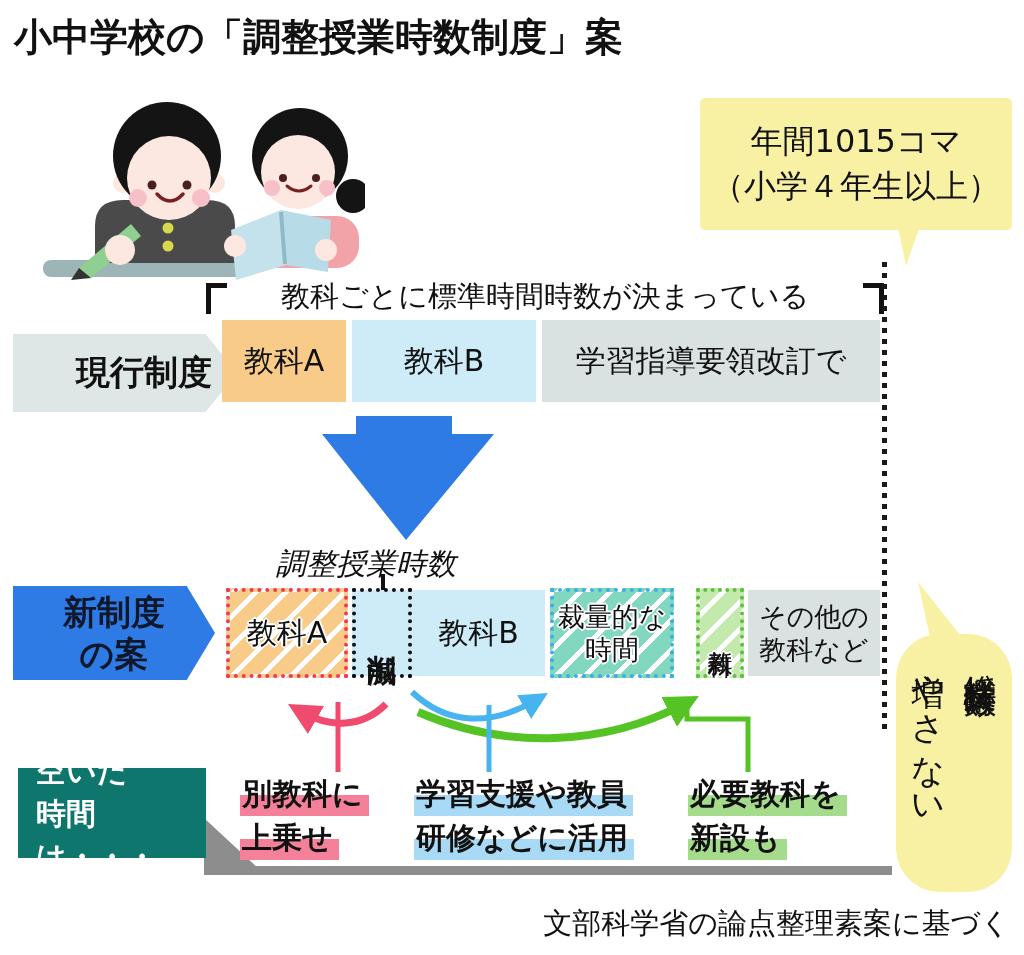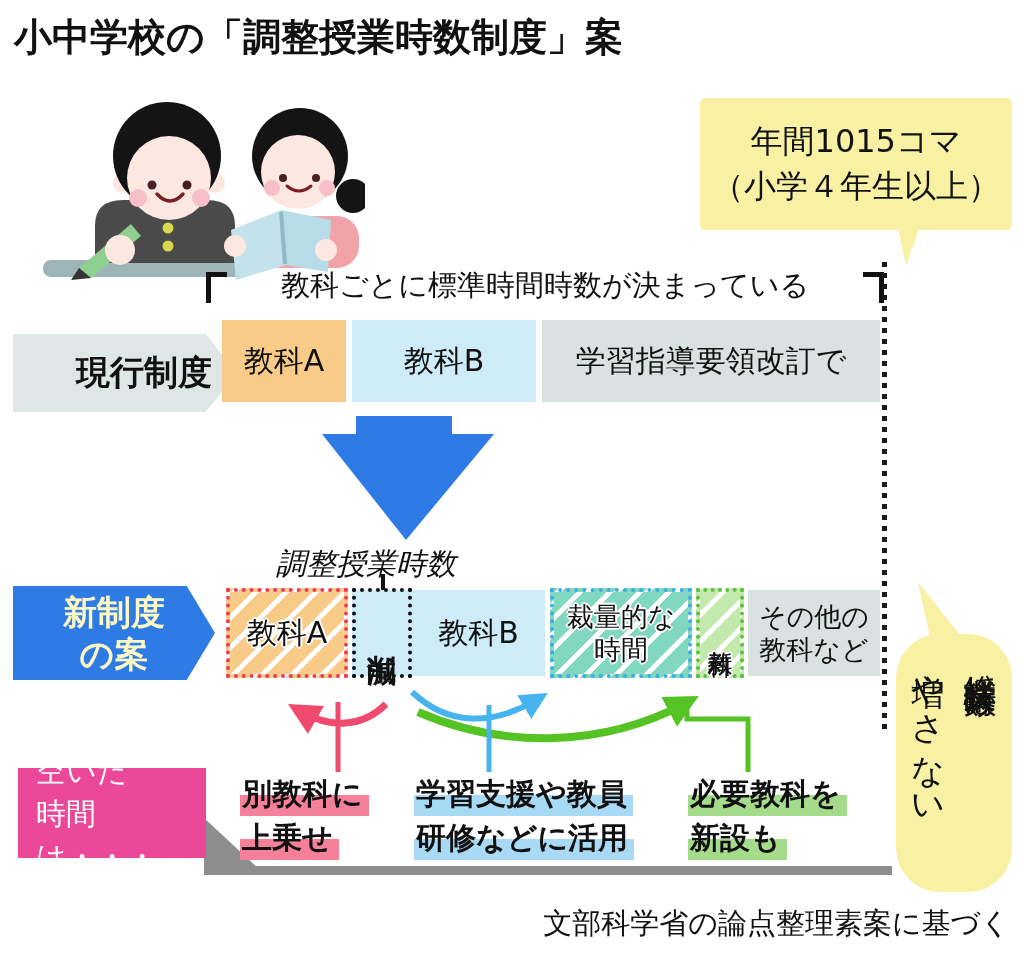--- a/index.html
+++ b/index.html
@@ -12,61 +12,61 @@
   .z2{z-index:2;}
 
   .title{left:14px;top:12px;font-size:38px;font-weight:bold;letter-spacing:0px;white-space:nowrap;}
 
   
   .bubble-top{left:700px;top:98px;width:312px;height:132px;background:#F8F1A4;border-radius:5px;
     display:flex;flex-direction:column;justify-content:center;align-items:center;text-align:center;}
   .bubble-top div{font-size:32px;line-height:45px;white-space:nowrap;}
 
   
-  .bracket-row{left:206px;top:272px;width:678px;height:36px;display:flex;align-items:flex-start;}
+  .bracket-row{left:206px;top:283px;width:678px;height:36px;display:flex;align-items:flex-start;}
   .corner-l{width:16px;height:26px;border-left:5px solid #111;border-top:5px solid #111;flex:0 0 auto;}
   .corner-r{width:16px;height:26px;border-right:5px solid #111;border-top:5px solid #111;flex:0 0 auto;}
   .bracket-text{flex:1;text-align:center;font-size:29px;line-height:34px;white-space:nowrap;margin-top:-4px;}
 
   
   .pentagon{clip-path:polygon(0 0,86% 0,100% 50%,86% 100%,0 100%);display:flex;flex-direction:column;
     justify-content:center;align-items:center;text-align:center;}
   .cur-label{left:13px;top:334px;width:186px;height:78px;background:#DFE6E6;font-size:34px;font-weight:bold;padding-left:38px;}
   .bar{display:flex;justify-content:center;align-items:center;text-align:center;font-size:30px;}
   .bar-a{left:222px;top:320px;width:124px;height:82px;background:#F8CC88;}
   .bar-b{left:352px;top:320px;width:184px;height:82px;background:#CDECF8;}
   .bar-o{left:542px;top:320px;width:338px;height:82px;background:#DAE1E1;}
 
   
   .change-text{left:505px;top:444px;font-size:32px;font-weight:bold;line-height:44px;white-space:nowrap;}
 
   .adjust-label{left:276px;top:544px;font-size:30px;white-space:nowrap;font-style:italic;}
   .adjust-tick{left:381px;top:574px;width:4px;height:18px;background:#111;}
 
   
-  .new-label{left:13px;top:586px;width:202px;height:94px;background:#2E7BE5;color:#fef9c3;
+  .new-label{left:13px;top:586px;width:202px;height:94px;background:#2E7BE5;color:#0f172a;
     font-size:34px;font-weight:bold;line-height:42px;}
   .outline{text-shadow:-2px 0 #fff,2px 0 #fff,0 -2px #fff,0 2px #fff,-1px -1px #fff,1px 1px #fff,1px -1px #fff,-1px 1px #fff;}
   .hatch-orange{background:repeating-linear-gradient(135deg,#F8CC88 0 16px,rgba(255,255,255,.85) 16px 21px);}
   .hatch-teal{background:repeating-linear-gradient(135deg,#82D7C0 0 16px,rgba(255,255,255,.8) 16px 21px);}
   .hatch-green{background:repeating-linear-gradient(135deg,#C3E9AC 0 14px,rgba(255,255,255,.8) 14px 19px);}
   .nbox{display:flex;justify-content:center;align-items:center;text-align:center;box-sizing:border-box;}
   .nbox-a{left:226px;top:588px;width:122px;height:90px;border:4px dotted #EE3A5A;font-size:30px;}
   .nblue{left:352px;top:590px;width:193px;height:86px;background:#CDECF8;}
   .nbox-sak{position:absolute;left:0;top:-2px;width:60px;height:90px;border:4px dotted #111;box-sizing:border-box;
     display:flex;justify-content:center;align-items:center;}
   .vtext{writing-mode:vertical-rl;text-orientation:upright;letter-spacing:2px;}
   .sak-label{font-size:29px;font-weight:bold;}
   .nb-label{position:absolute;left:60px;right:0;top:0;bottom:0;display:flex;justify-content:center;align-items:center;font-size:30px;}
-  .nbox-sai{left:550px;top:588px;width:142px;height:90px;border:4px dotted #3BAFE2;font-size:27px;line-height:33px;flex-direction:column;}
+  .nbox-sai{left:550px;top:588px;width:124px;height:90px;border:4px dotted #3BAFE2;font-size:27px;line-height:33px;flex-direction:column;}
   .nbox-shin{left:696px;top:588px;width:48px;height:90px;border:4px dotted #5BC23C;font-size:25px;}
   .nbox-oth{left:748px;top:590px;width:132px;height:86px;background:#DAE1E1;font-size:27px;line-height:33px;flex-direction:column;}
 
   
-  .freed-box{left:18px;top:768px;width:188px;height:90px;background:#ec4899;color:#fff;font-weight:normal;
+  .freed-box{left:18px;top:768px;width:188px;height:90px;background:#0f766e;color:#fff;font-weight:bold;
     font-size:30px;line-height:43px;display:flex;flex-direction:column;justify-content:center;padding-left:18px;box-sizing:border-box;}
   .fitem{font-size:30px;font-weight:bold;line-height:44px;white-space:nowrap;}
   .fitem span{display:inline-block;padding:0 6px 0 2px;}
   .hl-pink{background:linear-gradient(to bottom,transparent 52%,#F5809A 52%);}
   .hl-blue{background:linear-gradient(to bottom,transparent 52%,#A9DAF5 52%);}
   .hl-green{background:linear-gradient(to bottom,transparent 52%,#A5DC8C 52%);}
   .fi1{left:240px;top:772px;}
   .fi2{left:414px;top:772px;}
   .fi3{left:688px;top:772px;}
 

